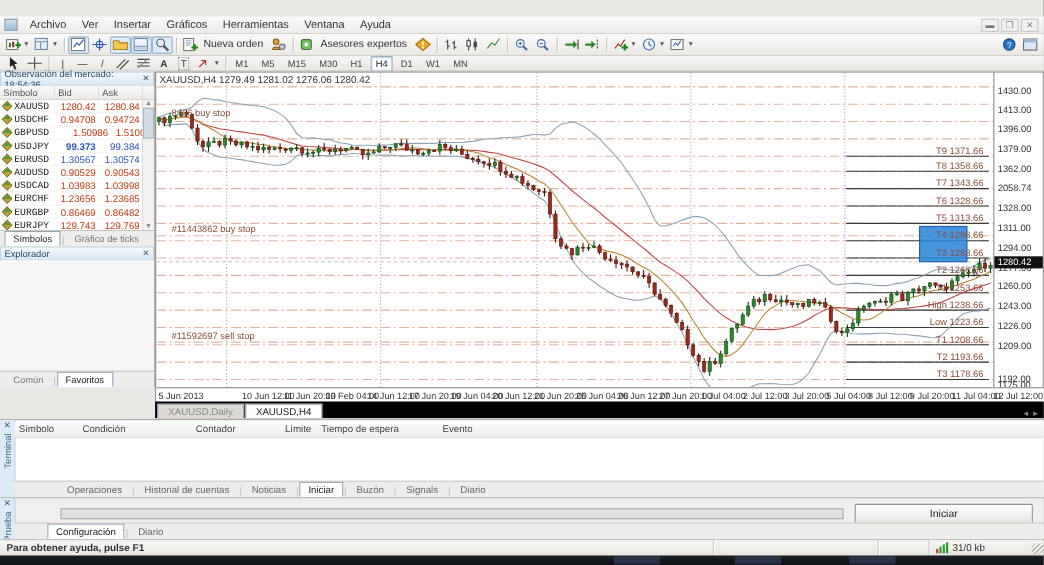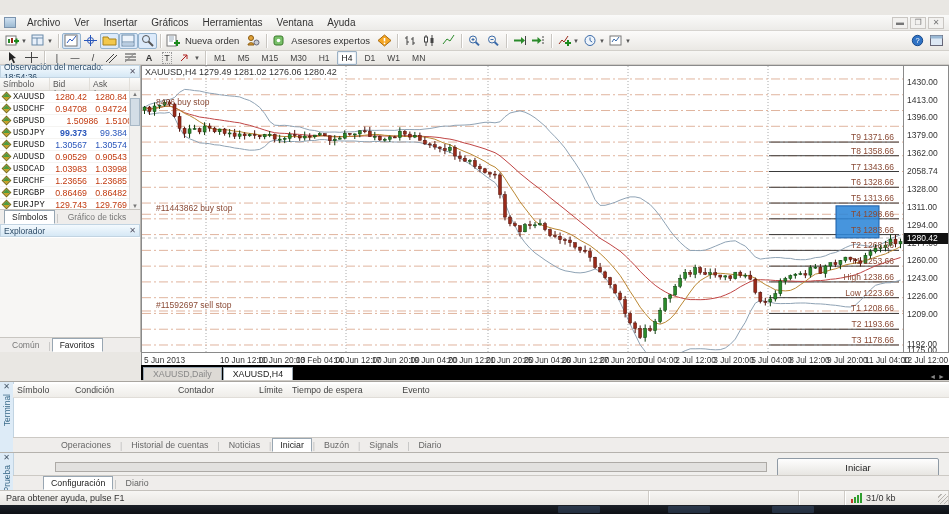--- a/index.html
+++ b/index.html
@@ -100,21 +100,21 @@
   .start-btn{position:absolute;right:10px;top:5px;width:160px;height:17px;font-size:9.5px;color:#222;
     background:linear-gradient(#fefefe,#e6e4e0);border:1px solid #8f9aa5;border-radius:2px;
     display:flex;align-items:center;justify-content:center;}
   .tester-tabs{position:absolute;left:13px;right:0;bottom:0;height:14px;background:#efedeb;border-top:1px solid #ccc9c4;
     display:flex;align-items:flex-end;padding-left:30px;font-size:8.8px;color:#666;}
   
   .statusbar{position:absolute;left:0;top:490px;width:949px;height:15px;box-sizing:border-box;
     background:linear-gradient(#f7f6f4,#e8e6e2);border-top:1px solid #c4c1bc;
     display:flex;align-items:center;font-size:9px;color:#333;}
   .sb-cell{border-right:1px solid #cfccc7;box-shadow:1px 0 0 #fff;height:100%;display:flex;align-items:center;padding:0 6px;box-sizing:border-box;}
-  .sb-help{flex:1;}
+  .sb-help{flex:1;font-weight:bold;}
   .conn{display:flex;align-items:flex-end;gap:1px;height:9px;margin-right:4px;}
   .conn i{display:block;width:2px;background:#2f9e2f;}
   .conn i.r{background:#c23b2a;}
   .grip{position:absolute;right:1px;bottom:1px;width:10px;height:10px;
     background:repeating-linear-gradient(135deg,transparent 0 2px,#b8b5b0 2px 3px);}
   .taskbar{position:absolute;left:0;top:505px;width:949px;height:9px;
     background:linear-gradient(#1b2027,#0d1015);}
   .taskbar i{position:absolute;top:1px;height:7px;width:42px;background:rgba(110,150,210,.22);border-radius:1px;}
   
   .ic{width:15px;height:13px;display:block;}

